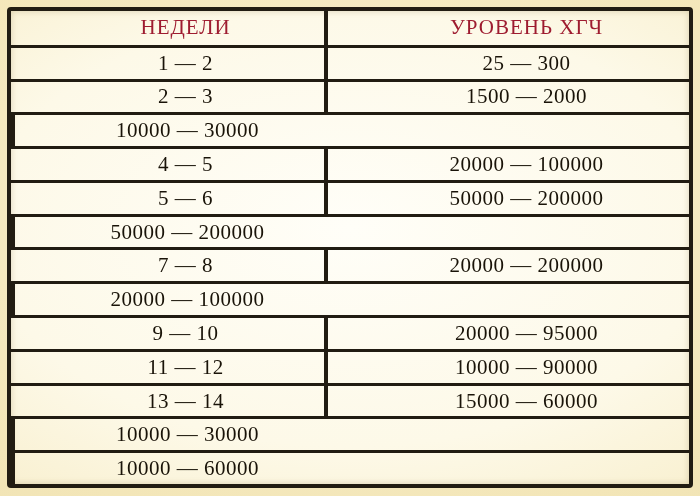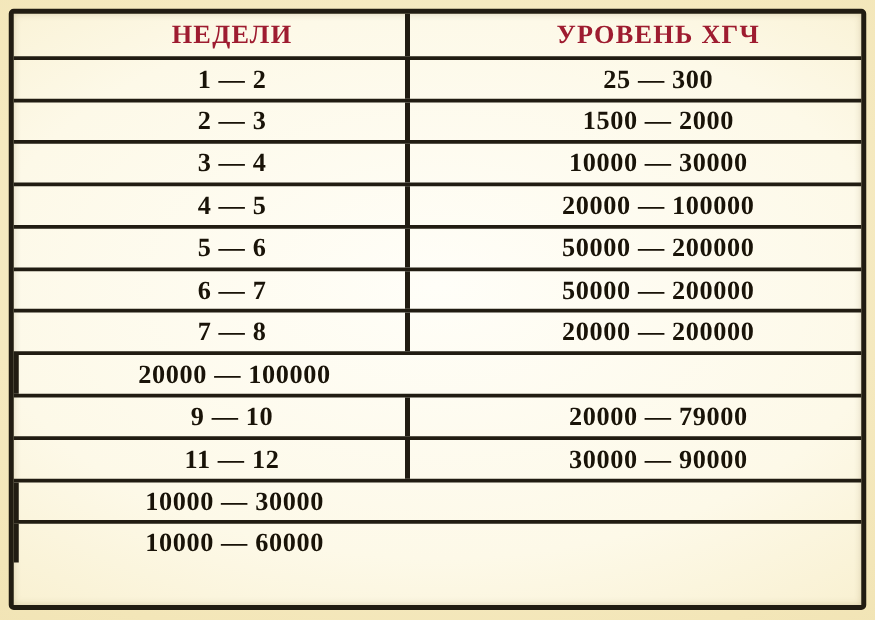--- a/index.html
+++ b/index.html
@@ -33,21 +33,21 @@
     display: grid;
     grid-template-columns: 46.2% 53.8%;
   }
   .trow + .trow {
     border-top: 3px solid #211c12;
   }
   .cell {
     display: flex;
     align-items: center;
     justify-content: center;
-    font-weight: bold;
+    font-weight: normal;
     font-size: 21px;
     color: #191308;
     letter-spacing: 0.5px;
     line-height: 1;
     padding-left: 36px;
   }
   .cell.right {
     border-left: 4px solid #211c12;
   }
   .header-row .cell {
@@ -70,58 +70,60 @@
     <div class="cell">1 — 2</div>
     <div class="cell right">25 — 300</div>
   </div>
 
   <div class="trow">
     <div class="cell">2 — 3</div>
     <div class="cell right">1500 — 2000</div>
   </div>
 
   <div class="trow">
-    <div class="cell">3 — 4</div>
     <div class="cell right">10000 — 30000</div>
   </div>
 
   <div class="trow">
     <div class="cell">4 — 5</div>
     <div class="cell right">20000 — 100000</div>
   </div>
 
   <div class="trow">
     <div class="cell">5 — 6</div>
     <div class="cell right">50000 — 200000</div>
   </div>
 
   <div class="trow">
-    <div class="cell">6 — 7</div>
     <div class="cell right">50000 — 200000</div>
   </div>
 
   <div class="trow">
     <div class="cell">7 — 8</div>
     <div class="cell right">20000 — 200000</div>
   </div>
 
   <div class="trow">
     <div class="cell right">20000 — 100000</div>
   </div>
 
   <div class="trow">
     <div class="cell">9 — 10</div>
-    <div class="cell right">20000 — 79000</div>
+    <div class="cell right">20000 — 95000</div>
   </div>
 
   <div class="trow">
     <div class="cell">11 — 12</div>
-    <div class="cell right">30000 — 90000</div>
+    <div class="cell right">10000 — 90000</div>
   </div>
 
+  <div class="trow">
+    <div class="cell">13 — 14</div>
+    <div class="cell right">15000 — 60000</div>
+  </div>
 
   <div class="trow">
     <div class="cell right">10000 — 30000</div>
   </div>
 
   <div class="trow">
     <div class="cell right">10000 — 60000</div>
   </div>
 
 </div>

